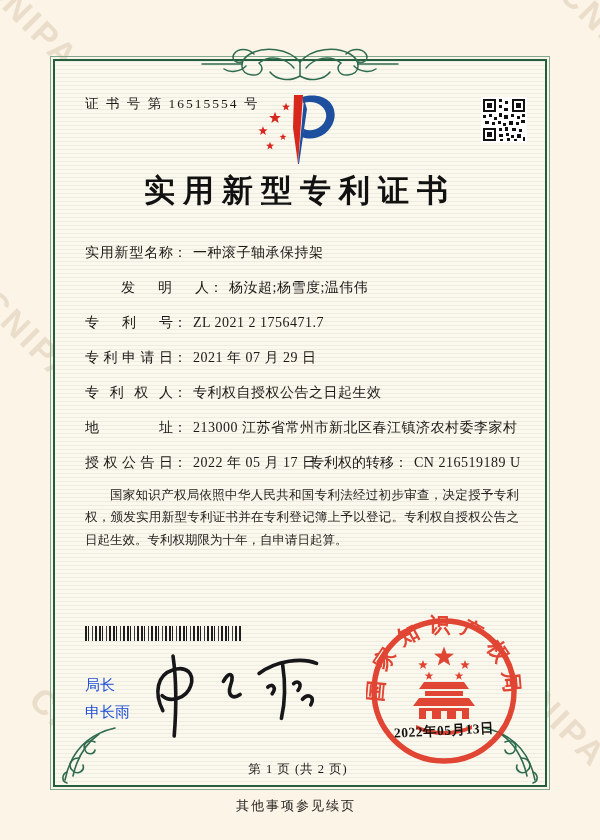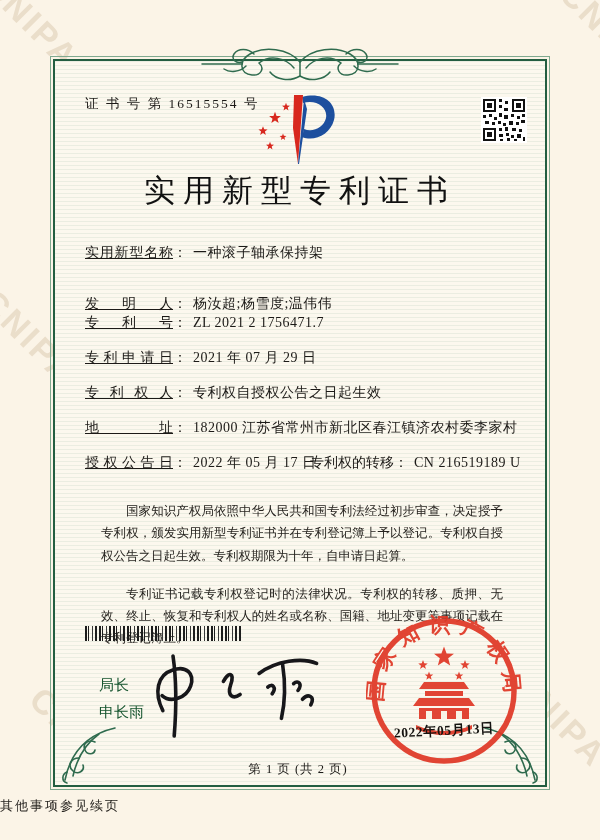--- a/index.html
+++ b/index.html
@@ -29,61 +29,61 @@
       #fcf8ee;
   }
   
   .orn{position:absolute;pointer-events:none;}
   
   .cert-no{position:absolute;left:85px;top:95px;font-size:13.5px;letter-spacing:2px;}
   .logo{position:absolute;left:252px;top:90px;}
   .qr{position:absolute;left:481px;top:97px;}
   .title{
     position:absolute;left:0;top:170px;width:600px;text-align:center;
-    font-size:31px;font-weight:normal;letter-spacing:8px;color:#111;
+    font-size:31px;font-weight:bold;letter-spacing:8px;color:#111;
   }
   .frow{position:absolute;left:85px;font-size:14px;white-space:nowrap;}
   .flabel{
     display:inline-block;width:88px;vertical-align:bottom;
-    text-align:justify;text-align-last:justify;text-decoration:underline;
+    text-align:justify;text-align-last:justify;
   }
   .fcolon{display:inline-block;margin-right:6px;}
   .fvalue{letter-spacing:0.5px;text-align:right;}
   .frow2{position:absolute;left:310px;font-size:14px;white-space:nowrap;}
   .paras{
     position:absolute;left:85px;top:484px;width:434px;
     font-size:12.5px;line-height:1.78;text-align:justify;color:#26231f;
   }
-  .paras p{margin:16px;text-indent:2em;}
+  .paras p{margin:0;text-indent:2em;}
   .barcode{
     position:absolute;left:85px;top:626px;width:157px;height:15px;
     background:repeating-linear-gradient(90deg,
       #1d1d1d 0 2px, rgba(0,0,0,0) 2px 3px,
       #1d1d1d 3px 4px, rgba(0,0,0,0) 4px 7px,
       #3a3a3a 7px 8px, rgba(0,0,0,0) 8px 10px,
       #1d1d1d 10px 12px, rgba(0,0,0,0) 12px 14px);
   }
   .signer{
     position:absolute;left:85px;top:671px;
     font-family:"Liberation Sans","DejaVu Sans",sans-serif;
-    font-size:15px;line-height:27px;color:#14532d;margin-left:14px;
+    font-size:15px;line-height:27px;color:#1d4ed8;
   }
   .signature{position:absolute;left:128px;top:645px;transform:rotate(-3deg);}
   .seal{position:absolute;left:366px;top:613px;opacity:0.93;}
   .seal-date{
     position:absolute;left:368px;top:722px;width:152px;text-align:center;
     font-size:13.5px;font-weight:bold;color:#151310;transform:rotate(-3deg);
     letter-spacing:0.5px;
   }
   .page-info{
     position:absolute;left:50px;top:761px;width:496px;text-align:center;
     font-size:12.5px;letter-spacing:1px;
   }
   .cont-note{
-    position:absolute;left:0;top:797px;width:592px;text-align:left;
+    position:absolute;left:0;top:797px;width:592px;text-align:center;
     font-size:13px;letter-spacing:2px;color:#26231f;
   }
 </style>
 </head>
 <body>
 
 <svg width="0" height="0" style="position:absolute">
   <defs>
     <polygon id="star" points="0,-10 2.47,-3.4 9.51,-3.09 4.0,1.3 5.88,8.09 0,4.2 -5.88,8.09 -4.0,1.3 -9.51,-3.09 -2.47,-3.4"></polygon>
   </defs>
@@ -194,45 +194,44 @@
       <rect x="26" y="41" width="3" height="3"></rect>
       <rect x="33" y="42" width="3" height="2"></rect>
   </g>
 </svg>
 
 <div class="title">实用新型专利证书</div>
 
 <div class="frow" style="top:244px;">
   <span class="flabel">实用新型名称</span><span class="fcolon">：</span><span class="fvalue">一种滚子轴承保持架</span>
 </div>
-<div class="frow" style="top:295px;">
+<div class="frow" style="top:279px;margin-left:36px;">
   <span class="flabel">发明人</span><span class="fcolon">：</span><span class="fvalue">杨汝超;杨雪度;温伟伟</span>
 </div>
 <div class="frow" style="top:314px;">
   <span class="flabel">专利号</span><span class="fcolon">：</span><span class="fvalue">ZL 2021 2 1756471.7</span>
 </div>
 <div class="frow" style="top:349px;">
   <span class="flabel">专利申请日</span><span class="fcolon">：</span><span class="fvalue">2021 年 07 月 29 日</span>
 </div>
 <div class="frow" style="top:384px;">
   <span class="flabel">专利权人</span><span class="fcolon">：</span><span class="fvalue">专利权自授权公告之日起生效</span>
 </div>
 <div class="frow" style="top:419px;">
-  <span class="flabel">地址</span><span class="fcolon">：</span><span class="fvalue">182000 江苏省常州市新北区春江镇济农村委李家村</span>
+  <span class="flabel">地址</span><span class="fcolon">：</span><span class="fvalue">213000 江苏省常州市新北区春江镇济农村委李家村</span>
 </div>
 <div class="frow" style="top:454px;">
   <span class="flabel">授权公告日</span><span class="fcolon">：</span><span class="fvalue">2022 年 05 月 17 日</span>
 </div>
 <div class="frow2" style="top:454px;">
   <span>专利权的转移</span><span class="fcolon">：</span><span class="fvalue">CN 216519189 U</span>
 </div>
 
 <div class="paras">
   <p>国家知识产权局依照中华人民共和国专利法经过初步审查，决定授予专利权，颁发实用新型专利证书并在专利登记簿上予以登记。专利权自授权公告之日起生效。专利权期限为十年，自申请日起算。</p>
-  <p>专利证书记载专利权登记时的法律状况。专利权的转移、质押、无效、终止、恢复和专利权人的姓名或名称、国籍、地址变更等事项记载在专利登记簿上。</p>
 </div>
 
 <div class="barcode"></div>
 
 <div class="signer">
   <div>局长</div>
   <div>申长雨</div>
 </div>
 
 <svg class="signature" width="205" height="95" viewBox="0 0 205 95">

